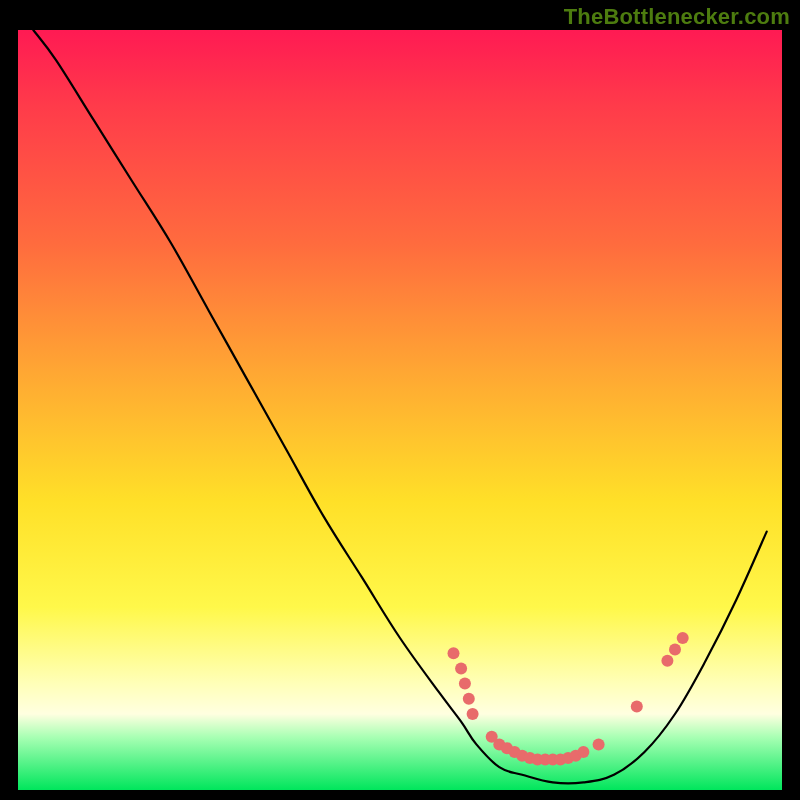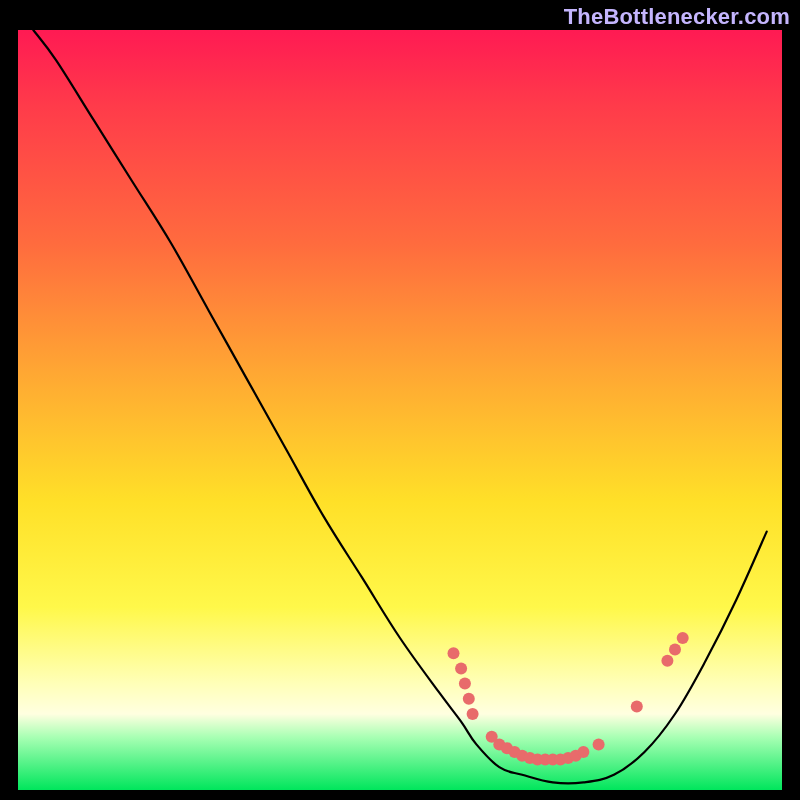--- a/index.html
+++ b/index.html
@@ -13,21 +13,21 @@
   }
   #container {
     position: relative;
     width: 800px;
     height: 800px;
   }
   #attribution {
     position: absolute;
     top: 4px;
     right: 10px;
-    color: #c4b5fd;
+    color: #4d7c0f;
     font-size: 22px;
     font-weight: 600;
     letter-spacing: 0.2px;
     z-index: 20;
   }
   #plot {
     position: absolute;
     left: 18px;
     top: 30px;
     width: 764px;

